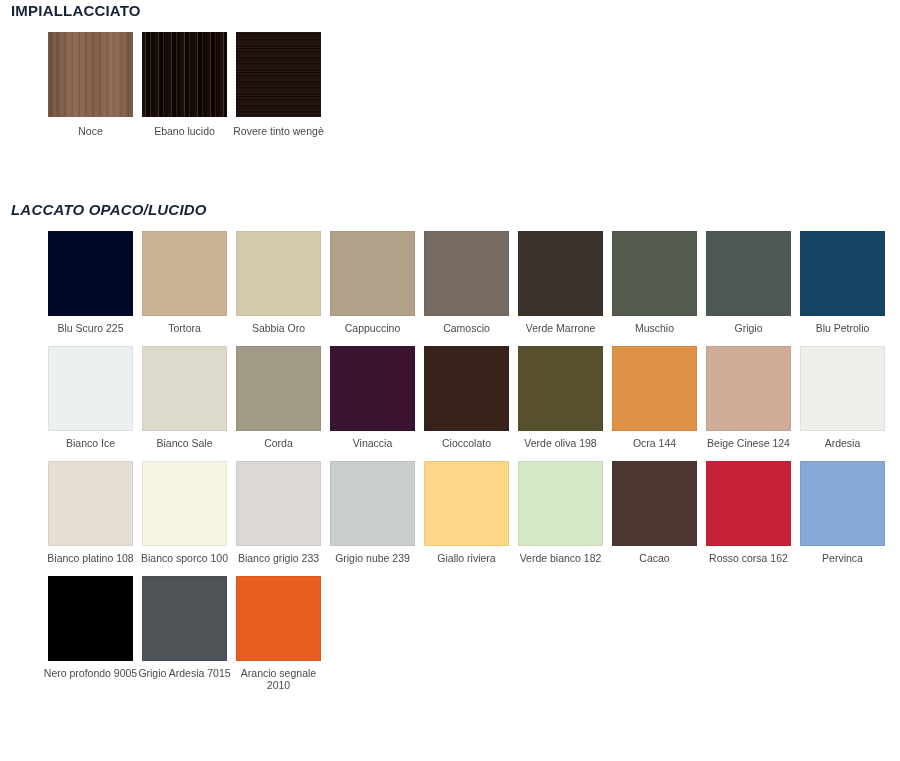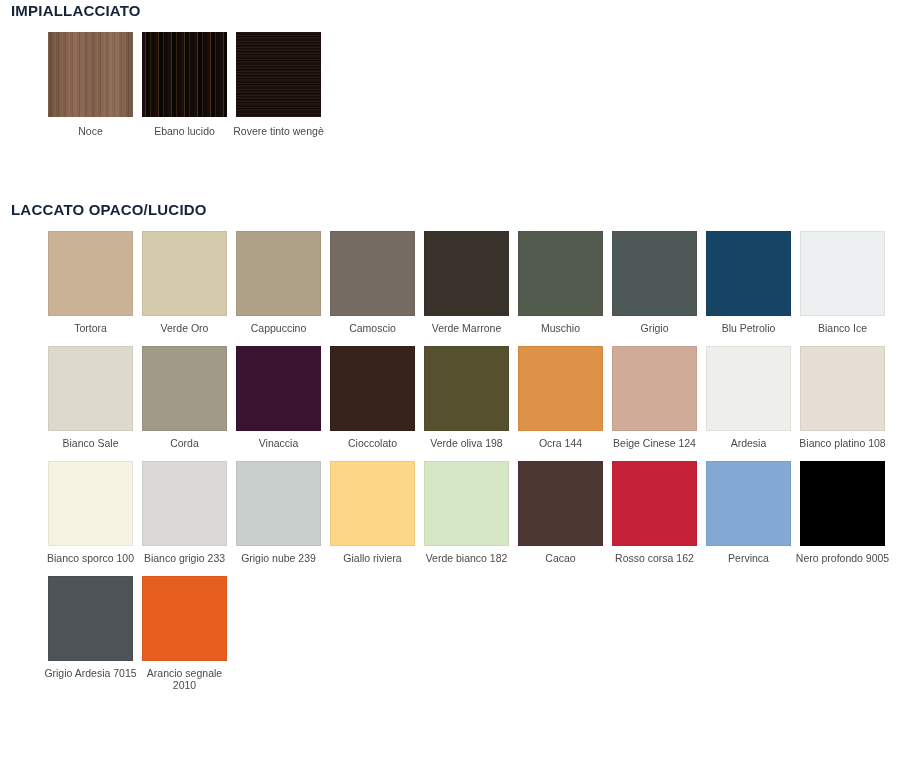--- a/index.html
+++ b/index.html
@@ -28,21 +28,21 @@
     font-family: "Liberation Sans", sans-serif;
     font-size: 15px;
     font-weight: 700;
     letter-spacing: 0.2px;
     color: #16243a;
     margin: 0;
     padding: 0 0 0 11px;
     line-height: 16px;
   }
   #section-veneer-title { position: absolute; left: 0; top: 3px; }
-  #section-lacquer-title { position: absolute; left: 0; top: 202px; }
+  #section-lacquer-title { position: absolute; left: 0; top: 202px; font-style: italic; }
 
   
   .swatch-grid {
     position: absolute;
     left: 22px;
     display: flex;
     flex-wrap: wrap;
     width: 860px;
     margin-left: 26px;
   }
@@ -137,26 +137,30 @@
       <div class="swatch-cell">
         <span class="swatch-chip tex-rovere"></span>
         <span class="swatch-label">Rovere tinto wengè</span>
       </div>
     </div>
 
   <h2 class="section-title" id="section-lacquer-title">LACCATO OPACO/LUCIDO</h2>
 
   <div class="swatch-grid" id="lacquer-grid">
       <div class="swatch-cell">
+        <span class="swatch-chip bordered" style="background-color: rgb(0, 10, 40);"></span>
+        <span class="swatch-label">Blu Scuro 225</span>
+      </div>
+      <div class="swatch-cell">
         <span class="swatch-chip bordered" style="background-color: rgb(201, 178, 150);"></span>
         <span class="swatch-label">Tortora</span>
       </div>
       <div class="swatch-cell">
         <span class="swatch-chip bordered" style="background-color: rgb(211, 203, 172);"></span>
-        <span class="swatch-label">Verde Oro</span>
+        <span class="swatch-label">Sabbia Oro</span>
       </div>
       <div class="swatch-cell">
         <span class="swatch-chip bordered" style="background-color: rgb(176, 161, 137);"></span>
         <span class="swatch-label">Cappuccino</span>
       </div>
       <div class="swatch-cell">
         <span class="swatch-chip bordered" style="background-color: rgb(117, 107, 99);"></span>
         <span class="swatch-label">Camoscio</span>
       </div>
       <div class="swatch-cell">

